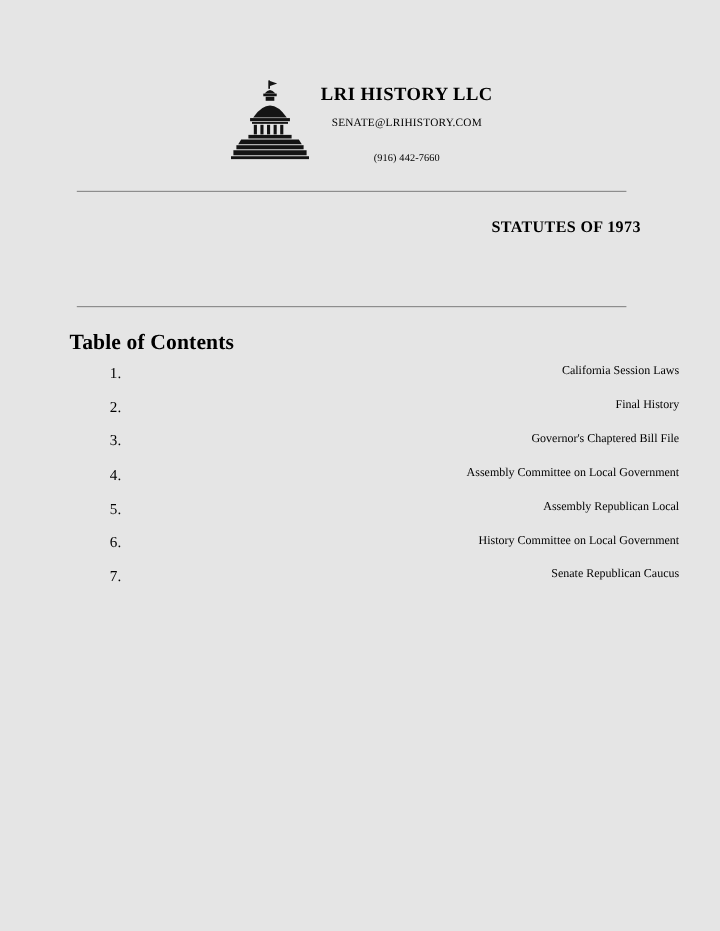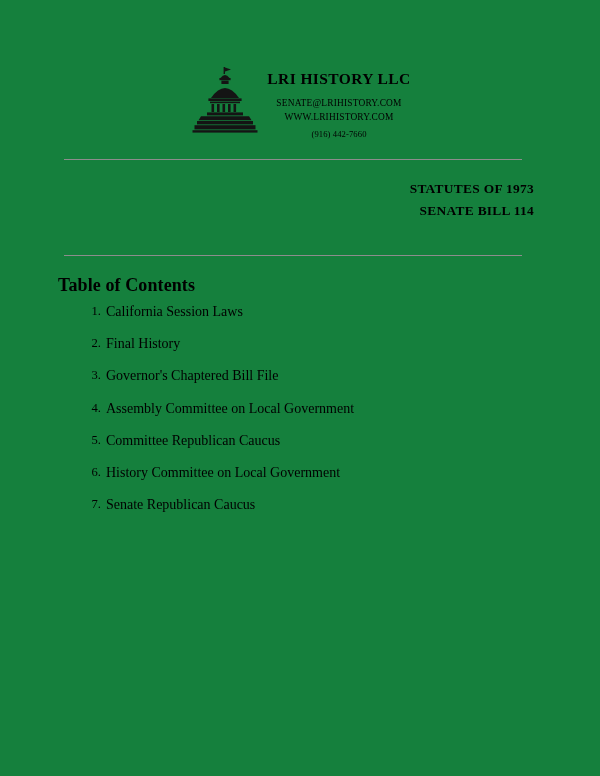--- a/index.html
+++ b/index.html
@@ -12,21 +12,21 @@
     background: #ffffff;
     font-family: "Liberation Serif", serif;
     color: #000000;
     overflow: hidden;
   }
   .page {
     position: relative;
     width: 600px;
     height: 776px;
     box-sizing: border-box;
-    background: #15803d;
+    background: #e5e5e5;
   }
 
   
   .letterhead {
     position: absolute;
     top: 58px;
     left: 0;
     width: 600px;
     display: flex;
     flex-direction: row;
@@ -54,21 +54,21 @@
   }
   .contact-line {
     font-size: 9.4px;
     letter-spacing: 0.2px;
     line-height: 1.55;
   }
   .contact-phone {
     font-size: 8.6px;
     letter-spacing: 0.1px;
     line-height: 1.5;
-    margin-top: 3px;
+    margin-top: 15px;
   }
 
   
   .rule {
     position: absolute;
     left: 64px;
     width: 458px;
     height: 1px;
     background: #8d8d8d;
   }
@@ -103,24 +103,25 @@
     left: 58px;
     width: 480px;
     margin: 0;
     padding: 0 0 0 28px;
     list-style: none;
     counter-reset: toc;
   }
   .toc-list li {
     counter-increment: toc;
     position: relative;
-    font-size: 14px;
+    font-size: 10px;
     line-height: 1.0;
     padding: 0 0 0 20px;
     margin: 0 0 18.2px 0;
+    text-align: right;
   }
   .toc-list li::before {
     content: counter(toc) ".";
     position: absolute;
     left: 0;
     top: 0;
     width: 15px;
     text-align: right;
     font-size: 12.6px;
   }
@@ -159,39 +160,37 @@
           <path d="M12 52.2 h48 l2.5 4 h-53 z"></path>
           <rect x="8" y="57" width="56" height="3.4"></rect>
           <rect x="5.5" y="61.2" width="61" height="4.2"></rect>
           <rect x="3.5" y="66.2" width="65" height="2.4"></rect>
         </g>
       </svg>
     </div>
     <div class="lh-text">
       <div class="company-name">LRI HISTORY LLC</div>
       <div class="contact-line">SENATE@LRIHISTORY.COM</div>
-      <div class="contact-line">WWW.LRIHISTORY.COM</div>
       <div class="contact-phone">(916) 442-7660</div>
     </div>
   </div>
 
   <div class="rule rule-top"></div>
 
   <div class="title-block">
     <div>STATUTES OF 1973</div>
-    <div>SENATE BILL 114</div>
   </div>
 
   <div class="rule rule-bottom"></div>
 
   <div class="toc-heading">Table of Contents</div>
 
   <ol class="toc-list">
     <li>California Session Laws</li>
     <li>Final History</li>
     <li>Governor's Chaptered Bill File</li>
     <li>Assembly Committee on Local Government</li>
-    <li>Committee Republican Caucus</li>
+    <li>Assembly Republican Local</li>
     <li>History Committee on Local Government</li>
     <li>Senate Republican Caucus</li>
   </ol>
 
 </div>
 
 </body></html>

